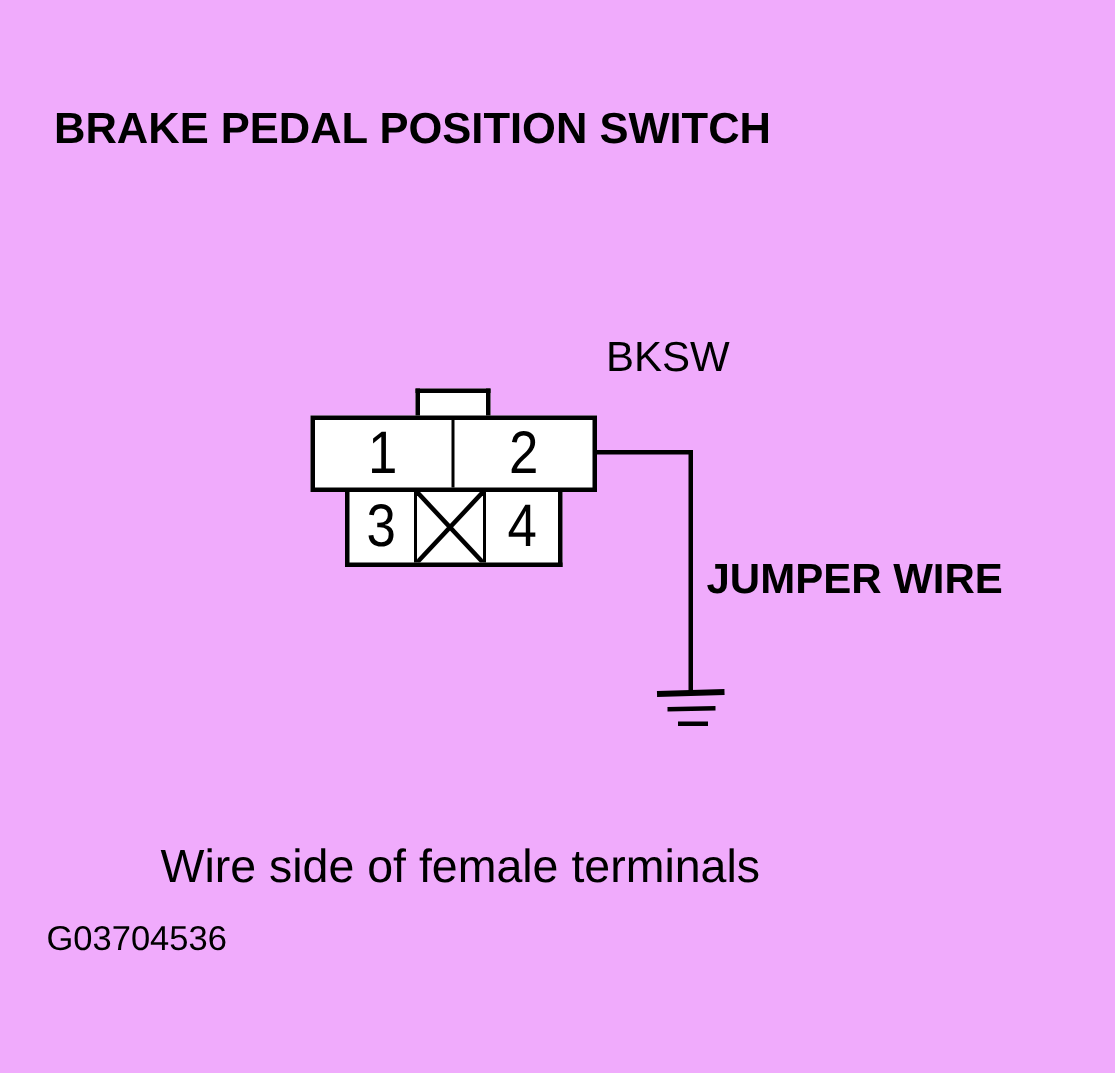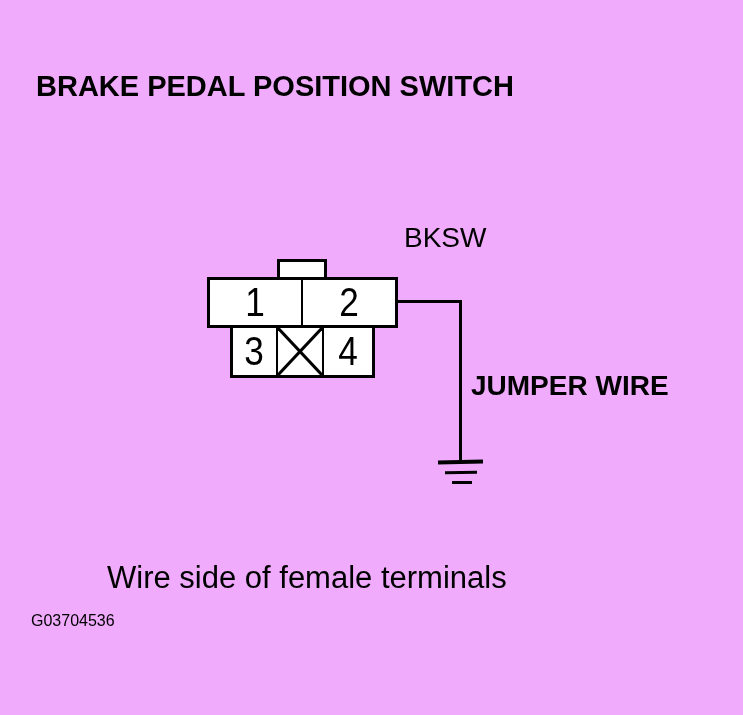--- a/index.html
+++ b/index.html
@@ -116,21 +116,21 @@
     left: 63px;
     top: 560px;
     font-size: 31px;
     font-weight: normal;
     margin-left: 44px;
   }
   .figure-id {
     position: absolute;
     left: 31px;
     top: 612px;
-    font-size: 16px;
+    font-size: 23px;
     font-weight: normal;
   }
 </style>
 </head>
 <body>
 
 <div class="page">
 
   <div class="title"><span>BRAKE PEDAL POSITION SWITCH</span><br></div>
 

